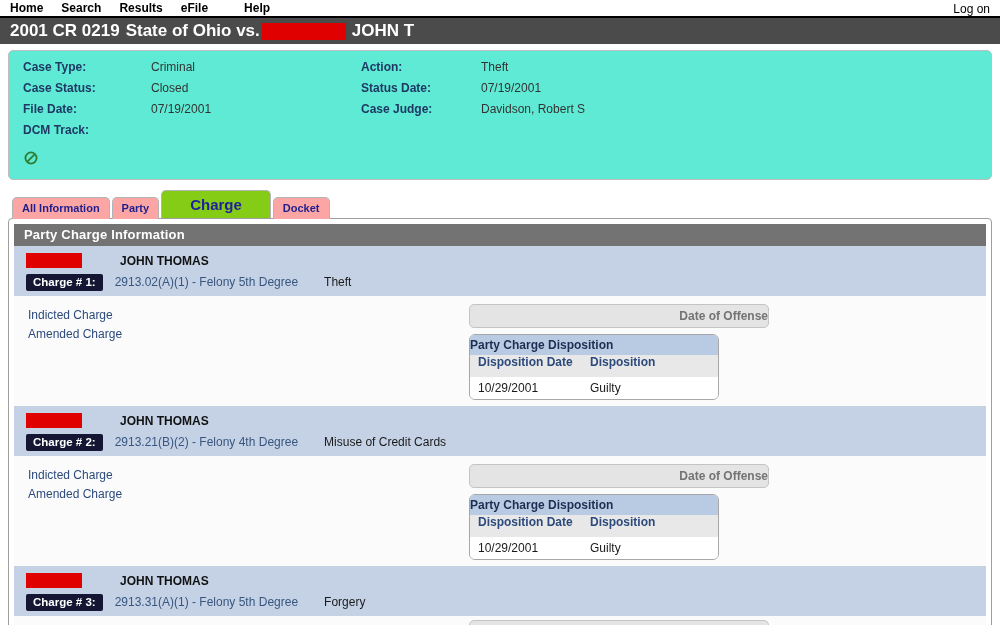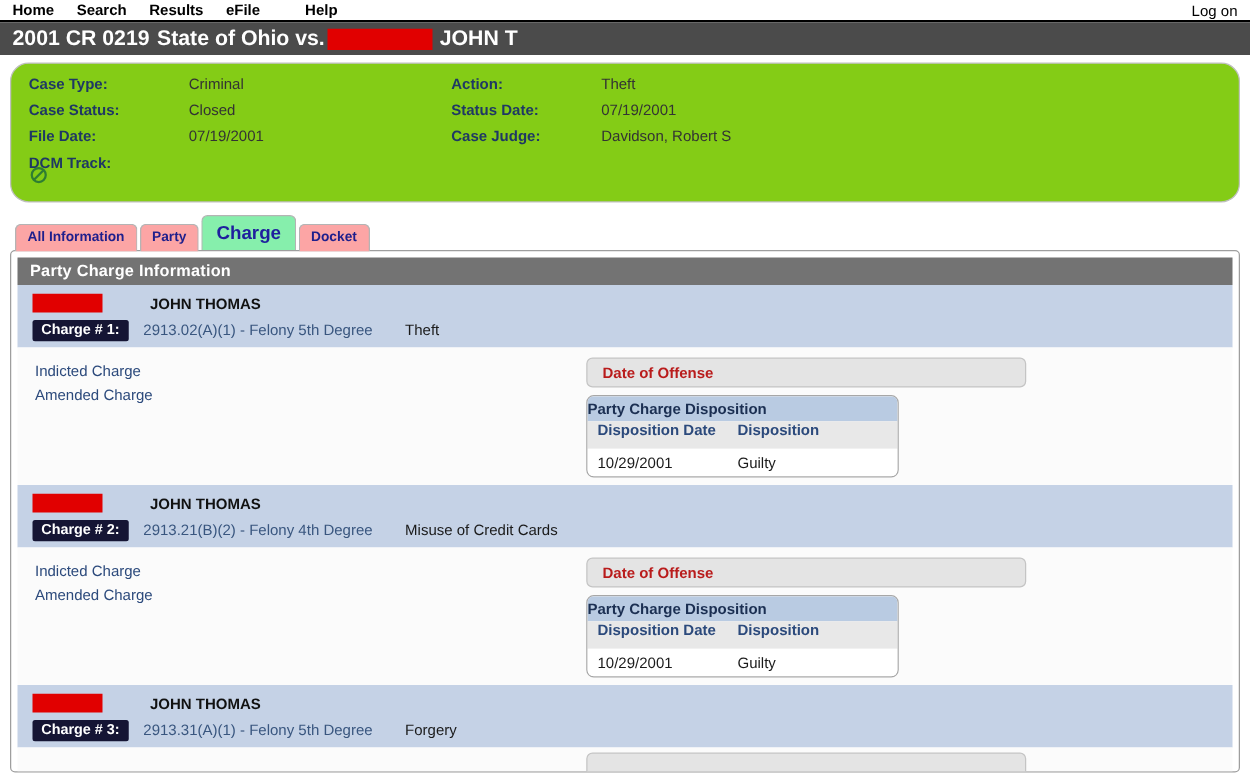--- a/index.html
+++ b/index.html
@@ -56,23 +56,23 @@
   .redact {
     display: inline-block;
     background: #e10000;
   }
   .titlebar .redact { width: 84px; height: 17px; margin: 0 6px 0 2px; }
 
   
   .caseinfo-wrap { padding: 6px 8px 0 8px; background:#ffffff; }
   .caseinfo {
     border: 1px solid #bfbfbf;
-    border-radius: 15px;
-    background: #84cc16;
-    height: 112px;
+    border-radius: 5px;
+    background: #5eead4;
+    height: 130px;
     padding: 9px 0 0 14px;
     position: relative;
   }
   .inforow { display: flex; height: 21px; align-items: flex-start; }
   .lbl {
     color: #1f3864;
     font-size: 12px;
     font-weight: bold;
   }
   .val {
@@ -108,28 +108,28 @@
     font-weight: bold;
     padding: 0 9px;
     height: 22px;
     line-height: 21px;
     margin-right: 2px;
     position: relative;
     top: 1px;
     white-space: nowrap;
   }
   .tab.active {
-    background: #86efac;
+    background: #84cc16;
     color: #1f1f9e;
     font-size: 15px;
     height: 28px;
     line-height: 27px;
     top: 0;
     z-index: 3;
-    padding: 0 11px;
+    padding: 0 28px;
     border-color: #b4b4b4;
   }
 
   
   .panel-wrap { padding: 0 8px; }
   .panel {
     border: 1px solid #9e9e9e;
     border-radius: 4px;
     background: #ffffff;
     padding: 5px;
@@ -207,24 +207,25 @@
     top: 8px;
     width: 310px;
   }
   .dateofoffense {
     background: #e4e4e4;
     border: 1px solid #c4c4c4;
     border-radius: 5px;
     height: 24px;
     line-height: 23px;
     padding-left: 12px;
-    color: #b91c1c;
-    font-size: 12px;
-    font-weight: bold;
-    width: 352px;
+    color: #737373;
+    font-size: 12px;
+    font-weight: bold;
+    width: 300px;
+    text-align: right;
   }
   .disp-table {
     margin-top: 6px;
     width: 250px;
     border: 1px solid #a7a7a7;
     border-radius: 6px;
     overflow: hidden;
     background: #ffffff;
   }
   .disp-title {

